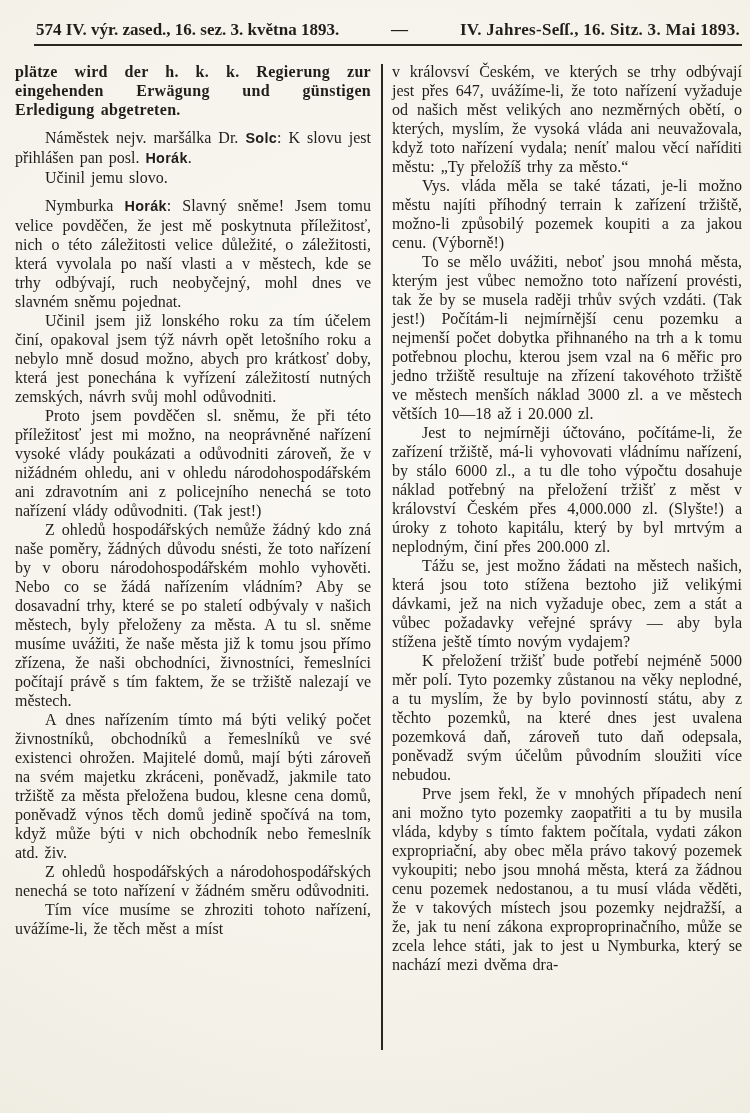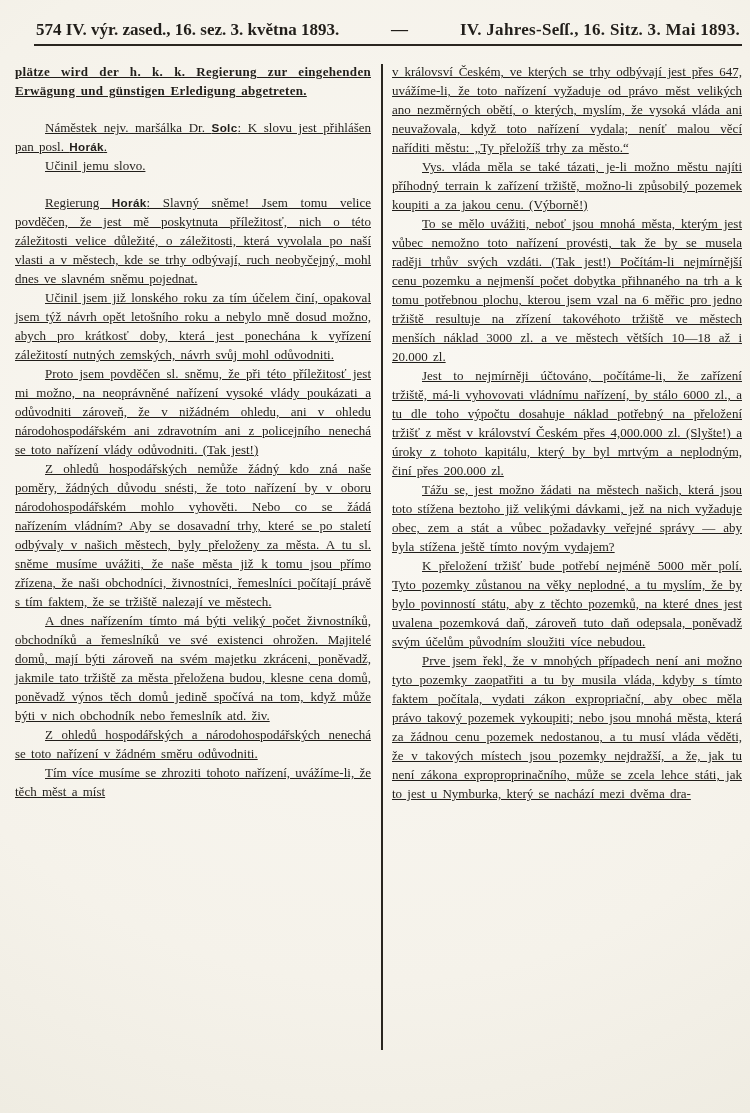--- a/index.html
+++ b/index.html
@@ -29,27 +29,26 @@
   .col-left  { width:356px; }
   .col-right { flex:1; }
   .col-divider {
     width:2px; background:#2a2620;
     margin:2px 9px 0 10px;
     height:986px;
     flex:0 0 2px;
   }
   p.para {
     margin:0;
-    font-size:13px;
+    font-size:16px;
     line-height:19px;
     word-spacing:2px;
-    text-decoration:underline;
   }
   p.indent { text-indent:30px; }
-  p.gap { margin-top:18px; }
+  p.gap { margin-top:9px; }
   .fraktur { font-weight:bold; letter-spacing:0.3px; }
   .name-bold {
     font-family:"Liberation Sans", sans-serif;
     font-weight:bold;
     font-size:0.9em;
     letter-spacing:0.3px;
   }
 </style>
 </head>
 <body>
@@ -59,31 +58,31 @@
   <span>—</span>
   <span class="fraktur">IV. Jahres-Seſſ., 16. Sitz. 3. Mai 1893.</span>
 </div>
 <div class="header-rule"></div>
 
 <div class="columns">
   <div class="col col-left" id="col-left">
       <p class="para"><span class="fraktur">plätze wird der h. k. k. Regierung zur eingehenden Erwägung und günstigen Erledigung abgetreten.</span></p>
       <p class="para indent gap"><span>Náměstek nejv. maršálka Dr. </span><span class="name-bold">Solc</span><span>: K slovu jest přihlášen pan posl. </span><span class="name-bold">Horák</span><span>.</span></p>
       <p class="para indent"><span>Učinil jemu slovo.</span></p>
-      <p class="para indent gap"><span>Regierung </span><span class="name-bold">Horák</span><span>: Slavný sněme! Jsem tomu velice povděčen, že jest mě poskytnuta příležitosť, nich o této záležitosti velice důležité, o záležitosti, která vyvolala po naší vlasti a v městech, kde se trhy odbývají, ruch neobyčejný, mohl dnes ve slavném sněmu pojednat.</span></p>
+      <p class="para indent gap"><span>Nymburka </span><span class="name-bold">Horák</span><span>: Slavný sněme! Jsem tomu velice povděčen, že jest mě poskytnuta příležitosť, nich o této záležitosti velice důležité, o záležitosti, která vyvolala po naší vlasti a v městech, kde se trhy odbývají, ruch neobyčejný, mohl dnes ve slavném sněmu pojednat.</span></p>
       <p class="para indent"><span>Učinil jsem již lonského roku za tím účelem činí, opakoval jsem týž návrh opět letošního roku a nebylo mně dosud možno, abych pro krátkosť doby, která jest ponechána k vyřízení záležitostí nutných zemských, návrh svůj mohl odůvodniti.</span></p>
       <p class="para indent"><span>Proto jsem povděčen sl. sněmu, že při této příležitosť jest mi možno, na neoprávněné nařízení vysoké vlády poukázati a odůvodniti zároveň, že v nižádném ohledu, ani v ohledu národohospodářském ani zdravotním ani z policejního nenechá se toto nařízení vlády odůvodniti. (Tak jest!)</span></p>
       <p class="para indent"><span>Z ohledů hospodářských nemůže žádný kdo zná naše poměry, žádných důvodu snésti, že toto nařízení by v oboru národohospodářském mohlo vyhověti. Nebo co se žádá nařízením vládním? Aby se dosavadní trhy, které se po staletí odbývaly v našich městech, byly přeloženy za města. A tu sl. sněme musíme uvážiti, že naše města již k tomu jsou přímo zřízena, že naši obchodníci, živnostníci, řemeslníci počítají právě s tím faktem, že se tržiště nalezají ve městech.</span></p>
       <p class="para indent"><span>A dnes nařízením tímto má býti veliký počet živnostníků, obchodníků a řemeslníků ve své existenci ohrožen. Majitelé domů, mají býti zároveň na svém majetku zkráceni, poněvadž, jakmile tato tržiště za města přeložena budou, klesne cena domů, poněvadž výnos těch domů jedině spočívá na tom, když může býti v nich obchodník nebo řemeslník atd. živ.</span></p>
       <p class="para indent"><span>Z ohledů hospodářských a národohospodářských nenechá se toto nařízení v žádném směru odůvodniti.</span></p>
       <p class="para indent"><span>Tím více musíme se zhroziti tohoto nařízení, uvážíme-li, že těch měst a míst</span></p>
     </div>
   <div class="col-divider"></div>
   <div class="col col-right" id="col-right">
-      <p class="para"><span>v královsví Českém, ve kterých se trhy odbývají jest přes 647, uvážíme-li, že toto nařízení vyžaduje od právo měst velikých ano nezměrných obětí, o kterých, myslím, že vysoká vláda ani neuvažovala, když toto nařízení vydala; neníť malou věcí naříditi městu: „Ty přeložíš trhy za město.“</span></p>
+      <p class="para"><span>v královsví Českém, ve kterých se trhy odbývají jest přes 647, uvážíme-li, že toto nařízení vyžaduje od našich měst velikých ano nezměrných obětí, o kterých, myslím, že vysoká vláda ani neuvažovala, když toto nařízení vydala; neníť malou věcí naříditi městu: „Ty přeložíš trhy za město.“</span></p>
       <p class="para indent"><span>Vys. vláda měla se také tázati, je-li možno městu najíti příhodný terrain k zařízení tržiště, možno-li způsobilý pozemek koupiti a za jakou cenu. (Výborně!)</span></p>
       <p class="para indent"><span>To se mělo uvážiti, neboť jsou mnohá města, kterým jest vůbec nemožno toto nařízení provésti, tak že by se musela raději trhův svých vzdáti. (Tak jest!) Počítám-li nejmírnější cenu pozemku a nejmenší počet dobytka přihnaného na trh a k tomu potřebnou plochu, kterou jsem vzal na 6 měřic pro jedno tržiště resultuje na zřízení takovéhoto tržiště ve městech menších náklad 3000 zl. a ve městech větších 10—18 až i 20.000 zl.</span></p>
       <p class="para indent"><span>Jest to nejmírněji účtováno, počítáme-li, že zařízení tržiště, má-li vyhovovati vládnímu nařízení, by stálo 6000 zl., a tu dle toho výpočtu dosahuje náklad potřebný na přeložení tržišť z měst v království Českém přes 4,000.000 zl. (Slyšte!) a úroky z tohoto kapitálu, který by byl mrtvým a neplodným, činí přes 200.000 zl.</span></p>
       <p class="para indent"><span>Tážu se, jest možno žádati na městech našich, která jsou toto stížena beztoho již velikými dávkami, jež na nich vyžaduje obec, zem a stát a vůbec požadavky veřejné správy — aby byla stížena ještě tímto novým vydajem?</span></p>
       <p class="para indent"><span>K přeložení tržišť bude potřebí nejméně 5000 měr polí. Tyto pozemky zůstanou na věky neplodné, a tu myslím, že by bylo povinností státu, aby z těchto pozemků, na které dnes jest uvalena pozemková daň, zároveň tuto daň odepsala, poněvadž svým účelům původním sloužiti více nebudou.</span></p>
       <p class="para indent"><span>Prve jsem řekl, že v mnohých případech není ani možno tyto pozemky zaopatřiti a tu by musila vláda, kdyby s tímto faktem počítala, vydati zákon expropriační, aby obec měla právo takový pozemek vykoupiti; nebo jsou mnohá města, která za žádnou cenu pozemek nedostanou, a tu musí vláda věděti, že v takových místech jsou pozemky nejdražší, a že, jak tu není zákona exproproprinačního, může se zcela lehce státi, jak to jest u Nymburka, který se nachází mezi dvěma dra-</span></p>
     </div>
 </div>
 
 </body></html>

